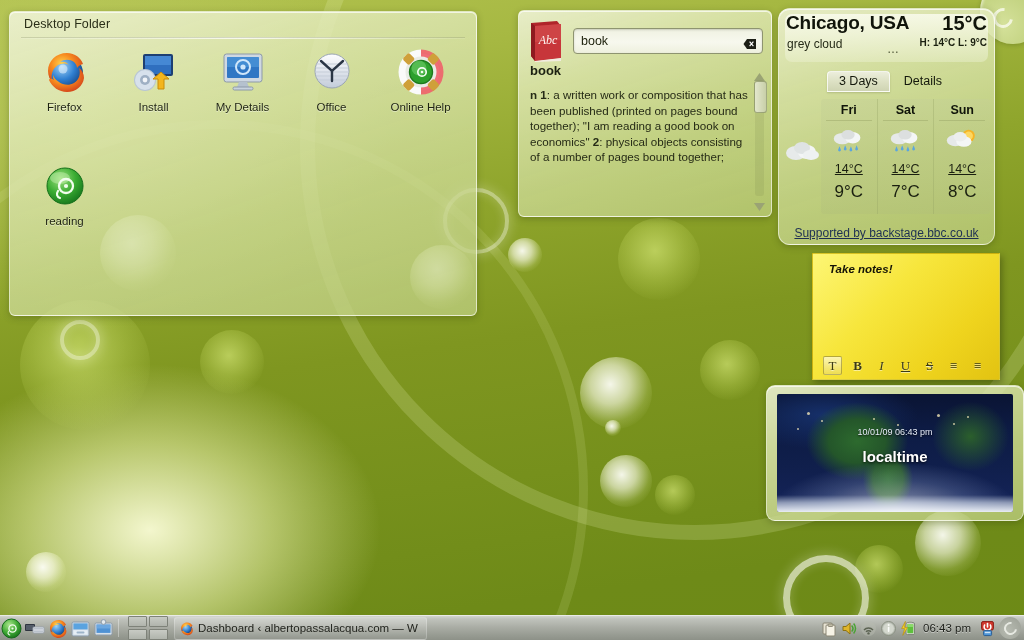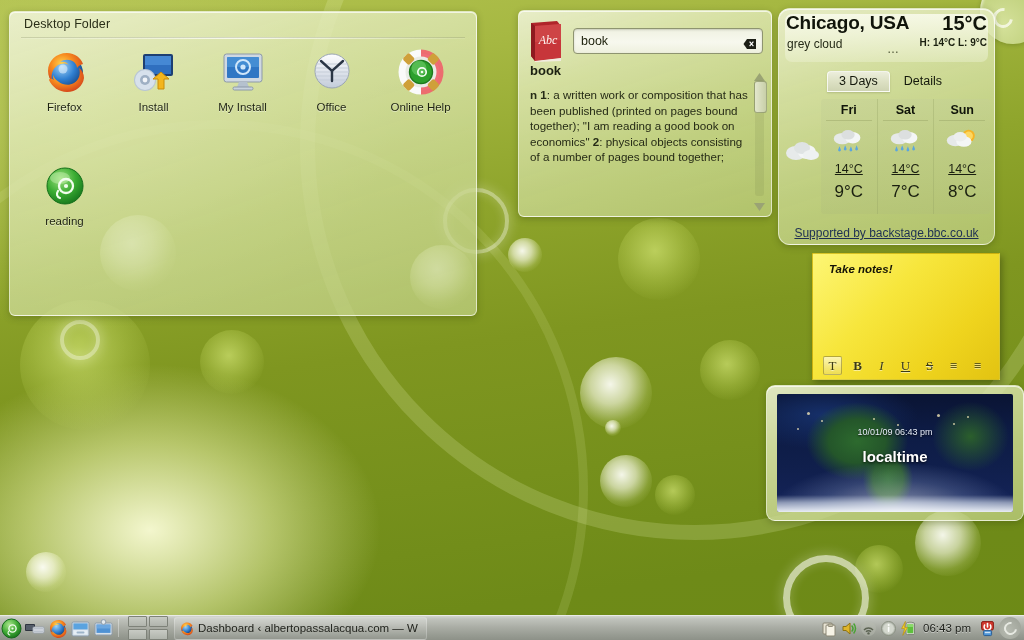--- a/index.html
+++ b/index.html
@@ -359,21 +359,21 @@
           <svg viewBox="0 0 48 48" width="48" height="48">
             <rect x="5" y="6" width="38" height="28" rx="2.5" fill="#cfd8e2" stroke="#8c99a8"></rect>
             <rect x="8" y="9" width="32" height="21" rx="1" fill="#2f76c4"></rect>
             <rect x="8" y="9" width="32" height="10" fill="#55a0e0" opacity=".55"></rect>
             <circle cx="24" cy="19" r="7" fill="none" stroke="#cfe6fa" stroke-width="2"></circle>
             <circle cx="24" cy="19" r="2.6" fill="#cfe6fa"></circle>
             <path d="M20 34h8l2 5h-12z" fill="#b5c1ce"></path>
             <rect x="14" y="39" width="20" height="3" rx="1.4" fill="#c9d3de" stroke="#8c99a8"></rect>
           </svg>
         </span>
-        <span class="lbl">My Install</span>
+        <span class="lbl">My Details</span>
       </div>
 
       <div class="fv-item">
         <span class="ico">
           <svg viewBox="0 0 48 48" width="48" height="48">
             <defs>
               <linearGradient id="ofc" x1="0" y1="0" x2="0" y2="1">
                 <stop offset="0%" stop-color="#fdfdff"></stop>
                   <stop offset="100%" stop-color="#c3ccda"></stop>
               </linearGradient>

